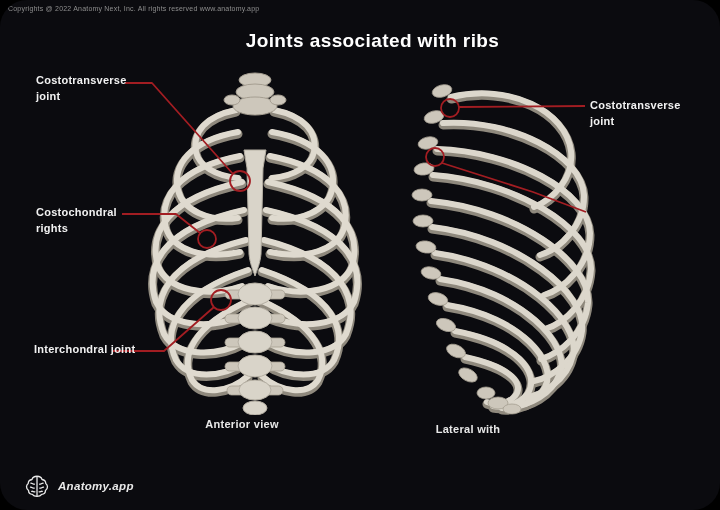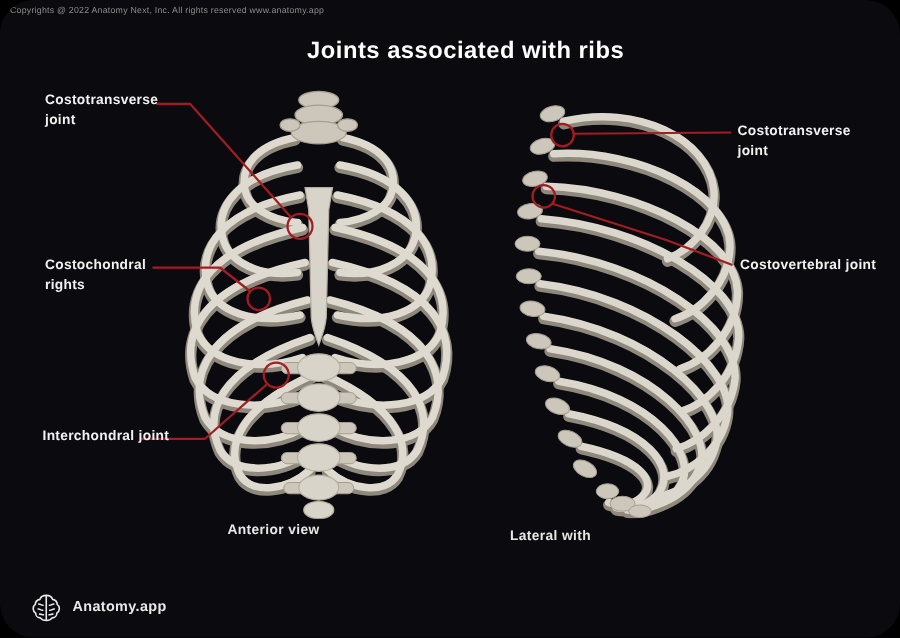--- a/index.html
+++ b/index.html
@@ -25,26 +25,26 @@
   .joint-label{
     position:absolute;color:#f2f2f2;font-size:11px;font-weight:700;
     letter-spacing:.25px;line-height:1.45;width:112px;
   }
   .lbl-sternochondral{left:36px;top:73px;}
   .lbl-costochondral{left:36px;top:205px;}
   .lbl-interchondral{left:34px;top:342px;}
   .lbl-costotransverse{left:590px;top:98px;}
   .lbl-costovertebral{left:592px;top:205px;}
   .caption{
-    position:absolute;width:120px;text-align:left;color:#e8e8e8;
+    position:absolute;width:120px;text-align:center;color:#e8e8e8;
     font-size:11px;font-weight:700;letter-spacing:.3px;
   }
   .cap-anterior{left:182px;top:418px;}
   .cap-lateral{left:408px;top:423px;}
-  .logo{position:absolute;left:24px;top:472px;display:flex;align-items:center;gap:8px;}
+  .logo{position:absolute;left:24px;top:472px;display:flex;align-items:center;gap:8px;font-style:italic;}
   .logo-text{color:#e9e9e9;font-size:11.5px;font-weight:600;letter-spacing:.3px;}
 </style>
 </head>
 <body>
 
 <div class="canvas">
 
   <div class="copyright">Copyrights @ 2022 Anatomy Next, Inc. All rights reserved www.anatomy.app</div>
 
   <div class="title">Joints associated with ribs</div>
@@ -152,21 +152,20 @@
       <circle cx="221" cy="300" r="10"></circle>
       <circle cx="450" cy="108" r="9"></circle>
       <circle cx="435" cy="157" r="9"></circle>
     </g>
   </svg>
 
   <div class="joint-label lbl-sternochondral">Costotransverse joint</div>
   <div class="joint-label lbl-costochondral">Costochondral rights</div>
   <div class="joint-label lbl-interchondral">Interchondral joint</div>
   <div class="joint-label lbl-costotransverse">Costotransverse joint</div>
-  <div class="joint-label lbl-costovertebral">Costovertebral joint</div>
 
   <div class="caption cap-anterior">Anterior view</div>
   <div class="caption cap-lateral">Lateral with</div>
 
   <div class="logo">
     <svg width="26" height="28" viewBox="0 0 32 32" fill="none" stroke="#e9e9e9" stroke-width="1.6" stroke-linecap="round" stroke-linejoin="round">
       <path d="M16 4 C12.5 4 10.4 5.8 9.8 8 C6.8 8.5 5.2 10.6 5.2 13 C3.8 14 3.1 15.5 3.1 17 C3.1 19 4.1 20.6 5.6 21.6 C5.6 24.2 7.6 26.2 10.2 26.2 C11.3 27.8 13.2 28.8 16 28.8 C18.8 28.8 20.7 27.8 21.8 26.2 C24.4 26.2 26.4 24.2 26.4 21.6 C27.9 20.6 28.9 19 28.9 17 C28.9 15.5 28.2 14 26.8 13 C26.8 10.6 25.2 8.5 22.2 8 C21.6 5.8 19.5 4 16 4 Z"></path>
       <path d="M16 4.5 L16 28.3"></path>
       <path d="M8.5 12.5 C10.5 12.5 11 14 12.8 13.8"></path>
       <path d="M8 17.5 C10 17.3 10.6 19 12.6 18.7"></path>

